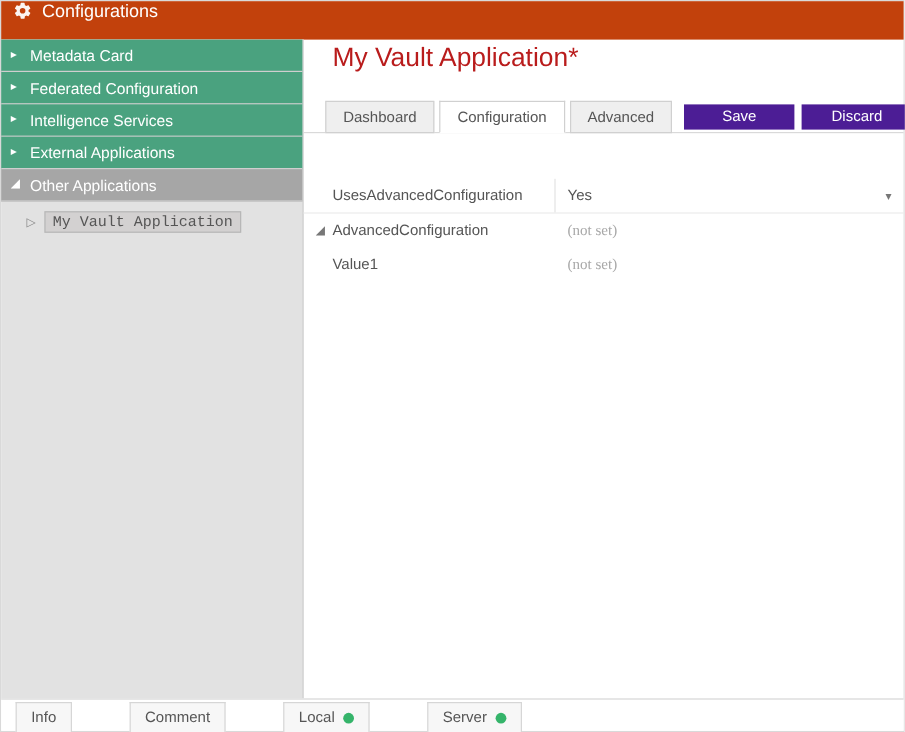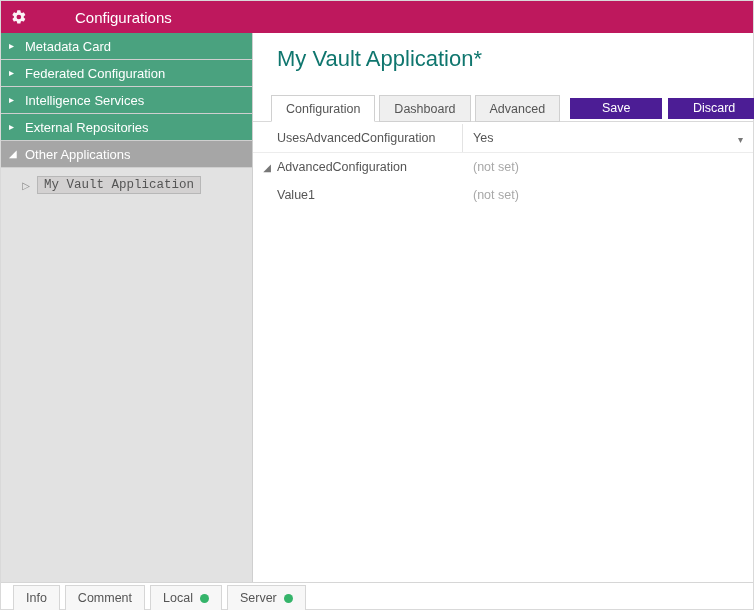--- a/index.html
+++ b/index.html
@@ -1,55 +1,55 @@
 <!DOCTYPE html>
 <html><head>
 <meta charset="utf-8">
 <style>
   html,body{margin:0;padding:0;font-family:"Segoe UI",Arial,sans-serif;font-size:13px;color:#444;background:#fff;}
   .app{width:754px;height:610px;border:1px solid #d9d9d9;box-sizing:border-box;display:flex;flex-direction:column;position:relative;background:#fff;}
   
-  .header{height:32px;background:#be185d;color:#fff;display:flex;align-items:center;padding:0 10px;font-size:15px;gap:40px;}
+  .header{height:32px;background:#c2410c;color:#fff;display:flex;align-items:flex-start;padding:0 10px;font-size:15px;}
   .header .gear{margin-right:8px;display:inline-flex;}
   .header .gear svg{width:16px;height:16px;fill:#fff;opacity:.95;}
   
   .body{flex:1;display:flex;min-height:0;}
   
   .sidebar{width:252px;background:#e2e2e2;border-right:1px solid #cfcfcf;display:flex;flex-direction:column;box-sizing:border-box;}
   .nav-item{display:flex;align-items:center;height:27px;padding:0 8px;border-bottom:1px solid #cfcfcf;color:#fff;font-size:13px;cursor:pointer;box-sizing:border-box;}
   .nav-item.green{background:#4aa27f;}
   .nav-item.grey{background:#a6a6a6;}
   .nav-item .caret{width:10px;display:inline-block;margin-right:6px;font-size:10px;line-height:1;color:#fff;}
   .tree{padding:6px 0 0 0;}
   .tree-row{display:flex;align-items:center;height:22px;padding-left:20px;font-size:12.5px;color:#555;}
   .tree-row .expander{width:10px;text-align:center;color:#888;font-size:10px;margin-right:6px;}
   .tree-label{background:#d3d1d1;border:1px solid #b7b7b7;padding:1px 6px;font-family:Liberation Mono, monospace;}
   
   .main{flex:1;display:flex;flex-direction:column;min-width:0;}
-  .title{font-size:22px;font-weight:400;color:#0f766e;padding:13px 0 22px 24px;}
+  .title{font-size:22px;font-weight:400;color:#b91c1c;padding:2px 0 22px 24px;}
   .toolbar{display:flex;align-items:flex-end;padding:0 10px 0 18px;border-bottom:1px solid #d9d9d9;height:28px;box-sizing:border-box;}
   .tabs{display:flex;}
   .tab{height:27px;line-height:27px;padding:0 14px;font-size:12.5px;color:#555;background:#efefef;border:1px solid #d0d0d0;margin-right:4px;cursor:pointer;position:relative;top:1px;box-sizing:border-box;}
   .tab.active{background:#fff;border-bottom:1px solid #fff;}
   .toolbar-spacer{flex:1;}
   .btn{height:21px;line-height:21px;min-width:64px;text-align:center;background:#4c1d95;color:#fff;font-size:12.5px;padding:0 14px;margin-left:6px;cursor:pointer;border:none;position:relative;top:-2px;}
   
   .grid{padding-top:2px;}
   .grid-row{display:flex;align-items:center;height:28px;font-size:12.5px;}
   .gcol-key{width:210px;display:flex;align-items:center;padding-left:8px;box-sizing:border-box;color:#555;border-right:1px solid #e3e3e3;height:100%;}
   .gcol-key.noborder{border-right:none;}
   .gcol-key .exp{width:12px;display:inline-block;text-align:center;color:#777;font-size:10px;margin-right:4px;}
   .gcol-val{flex:1;padding-left:10px;color:#555;display:flex;align-items:flex-end;}
-  .gcol-val.notset{color:#a8a8a8;}
+  .gcol-val.notset{color:#a8a8a8;font-family:Liberation Serif, serif;}
   .gcol-key.indent1{padding-left:8px;}
   .gcol-key.indent2{}
-  .row-sep{border-bottom:1px solid #ececec;}
+  .row-sep{border-bottom:1px solid #ececec;margin-top:36px;}
   .dd-caret{margin-left:auto;margin-right:10px;color:#777;font-size:10px;}
   
-  .footer{height:27px;border-top:1px solid #d6d6d6;display:flex;align-items:flex-end;padding:0 0 0 12px;background:#fff;box-sizing:border-box;}
+  .footer{height:27px;border-top:1px solid #d6d6d6;display:flex;align-items:flex-end;padding:0 0 0 12px;background:#fff;box-sizing:border-box;gap:43px;}
   .ftab{height:24px;line-height:24px;padding:0 12px;font-size:12.5px;color:#555;background:#f7f7f7;border:1px solid #d6d6d6;border-bottom:none;margin-right:5px;cursor:pointer;display:flex;align-items:center;position:relative;top:1px;}
   .dot{width:9px;height:9px;border-radius:50%;background:#35b46a;display:inline-block;margin-left:7px;}
 </style>
 </head>
 <body>
 
 <div class="app">
 
   <div class="header">
     <span class="gear">
@@ -70,41 +70,41 @@
       <div class="nav-item green">
         <span class="caret">▸</span>
         <span>Federated Configuration</span>
       </div>
       <div class="nav-item green">
         <span class="caret">▸</span>
         <span>Intelligence Services</span>
       </div>
       <div class="nav-item green">
         <span class="caret">▸</span>
-        <span>External Repositories</span>
+        <span>External Applications</span>
       </div>
       <div class="nav-item grey">
         <span class="caret">◢</span>
         <span>Other Applications</span>
       </div>
       <div class="tree">
         <div class="tree-row">
           <span class="expander">▷</span>
           <span class="tree-label">My Vault Application</span>
         </div>
       </div>
     </div>
 
     <div class="main">
       <div class="title">My Vault Application*</div>
 
       <div class="toolbar">
         <div class="tabs">
+          <div class="tab">Dashboard</div>
           <div class="tab active">Configuration</div>
-          <div class="tab">Dashboard</div>
           <div class="tab">Advanced</div>
         </div>
         <div class="toolbar-spacer"></div>
         <div class="btn">Save</div>
         <div class="btn">Discard</div>
       </div>
 
       <div class="grid">
         <div class="grid-row row-sep">
           <div class="gcol-key indent1">

